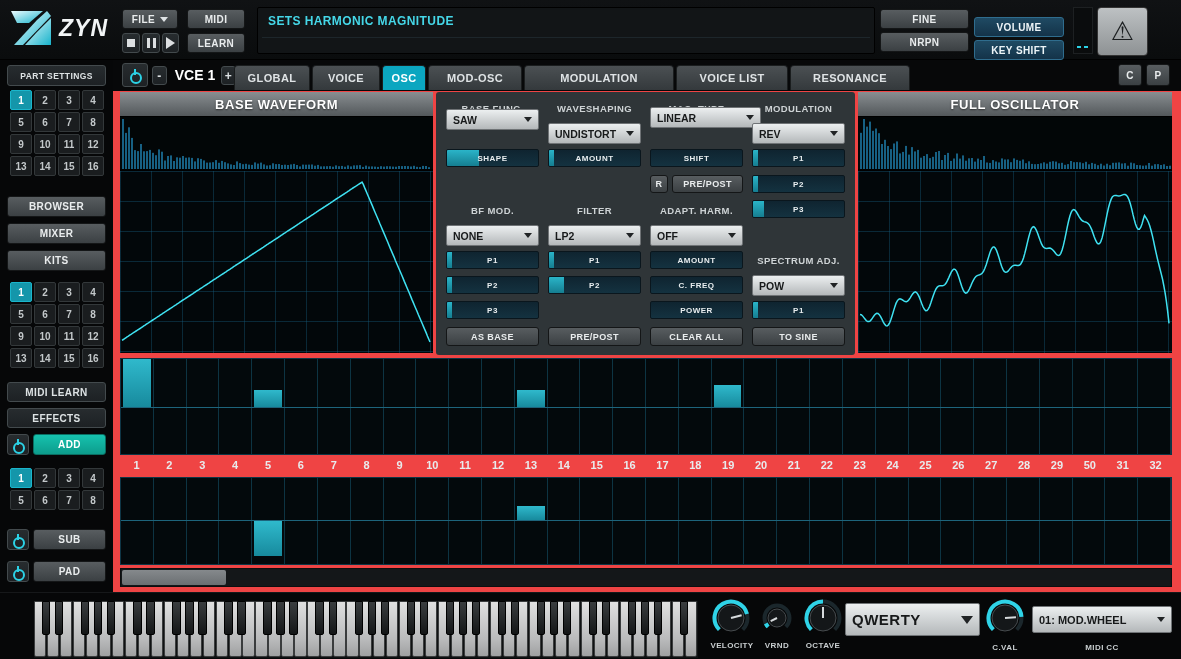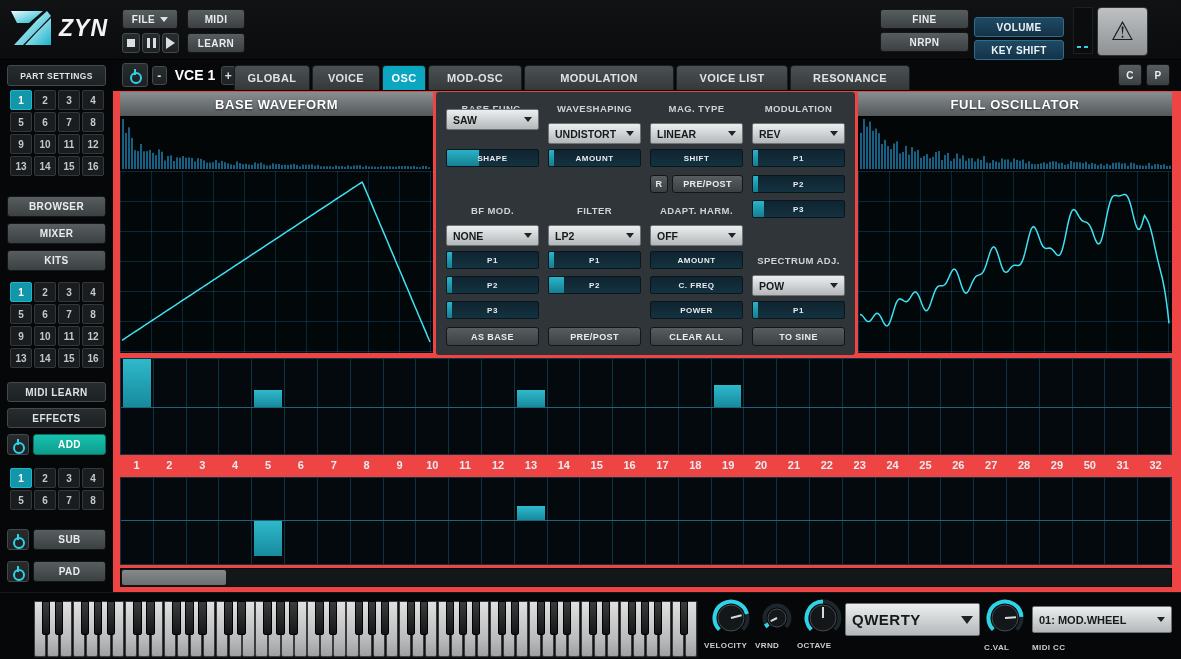--- a/index.html
+++ b/index.html
@@ -63,21 +63,21 @@
   .h-num{flex:1;display:flex;align-items:center;justify-content:center;color:#e8ecee;font-size:11px;font-weight:bold;}
   .hscroll{position:absolute;left:120px;top:568px;width:1052px;height:19px;background:#141719;border:1px solid #0c0e0f;box-sizing:border-box;}
   .hthumb{position:absolute;left:1px;top:1px;width:104px;height:15px;background:linear-gradient(#85898c,#6b6f72);border-radius:2px;cursor:grab;}
   
   .bottombar{position:absolute;left:0;top:592px;width:1181px;height:67px;background:#060708;border-top:1px solid #16181a;box-sizing:border-box;}
   #piano{position:absolute;left:34px;top:8px;width:664px;height:57px;background:#101213;}
   .wkey{position:absolute;top:0;height:56px;background:linear-gradient(#e0e0e0 0%,#b9babb 70%,#9fa0a1 100%);border:1px solid #3a3c3d;box-sizing:border-box;border-radius:0 0 2px 2px;cursor:pointer;}
   .bkey{position:absolute;top:0;height:34px;background:linear-gradient(#3a3d3f,#141617);border:1px solid #000;box-sizing:border-box;z-index:2;border-radius:0 0 2px 2px;cursor:pointer;}
   .knob{position:absolute;cursor:pointer;}
   .knob svg{display:block;}
-  .klabel{position:absolute;color:#c9ced0;font-size:8px;font-weight:bold;letter-spacing:.4px;}
+  .klabel{position:absolute;color:#c9ced0;font-size:8px;font-weight:bold;letter-spacing:.4px;text-align:center;}
 </style>
 </head>
 <body>
 
 <div id="app">
 
   <div class="topbar">
     <div class="logo">
       <svg width="42" height="38" viewBox="0 0 42 38">
         <defs>
@@ -107,20 +107,24 @@
           <i></i>
           <i></i>
         </span>
       </div>
     <div class="btn dark" style="left:162px;top:33px;width:17px;height:20px">
         <span class="g-play"></span>
       </div>
     <div class="btn" style="left:187px;top:33px;width:58px;height:20px">
         <span>LEARN</span>
       </div>
+    <div class="msg">
+      <div class="msg-text">SETS HARMONIC MAGNITUDE</div>
+      <div class="msg-line"></div>
+    </div>
     <div class="btn" style="left:880px;top:9px;width:89px;height:20px">
         <span>FINE</span>
       </div>
     <div class="btn" style="left:880px;top:32px;width:89px;height:20px">
         <span>NRPN</span>
       </div>
     <div class="btn sel" style="left:974px;top:9px;width:90px;height:20px">
         <span>VOLUME</span>
       </div>
     <div class="btn sel" style="left:974px;top:32px;width:90px;height:20px">
@@ -367,21 +371,21 @@
     <div class="ctl-label" style="left:316px;top:10px;width:93px">MODULATION</div>
 
     <div class="dd" style="left:10px;top:17px;width:93px">
         <span>SAW</span>
         <span class="caret"></span>
       </div>
     <div class="dd" style="left:112px;top:31px;width:93px">
         <span>UNDISTORT</span>
         <span class="caret"></span>
       </div>
-    <div class="dd" style="left:214px;top:31px;width:93px">
+    <div class="dd" style="left:214px;top:15px;width:111px">
         <span>LINEAR</span>
         <span class="caret"></span>
       </div>
     <div class="dd" style="left:316px;top:31px;width:93px">
         <span>REV</span>
         <span class="caret"></span>
       </div>
 
     <div class="slider" style="left:10px;top:57px;width:93px">
         <div class="sl-fill" style="width: 32px;"></div>

